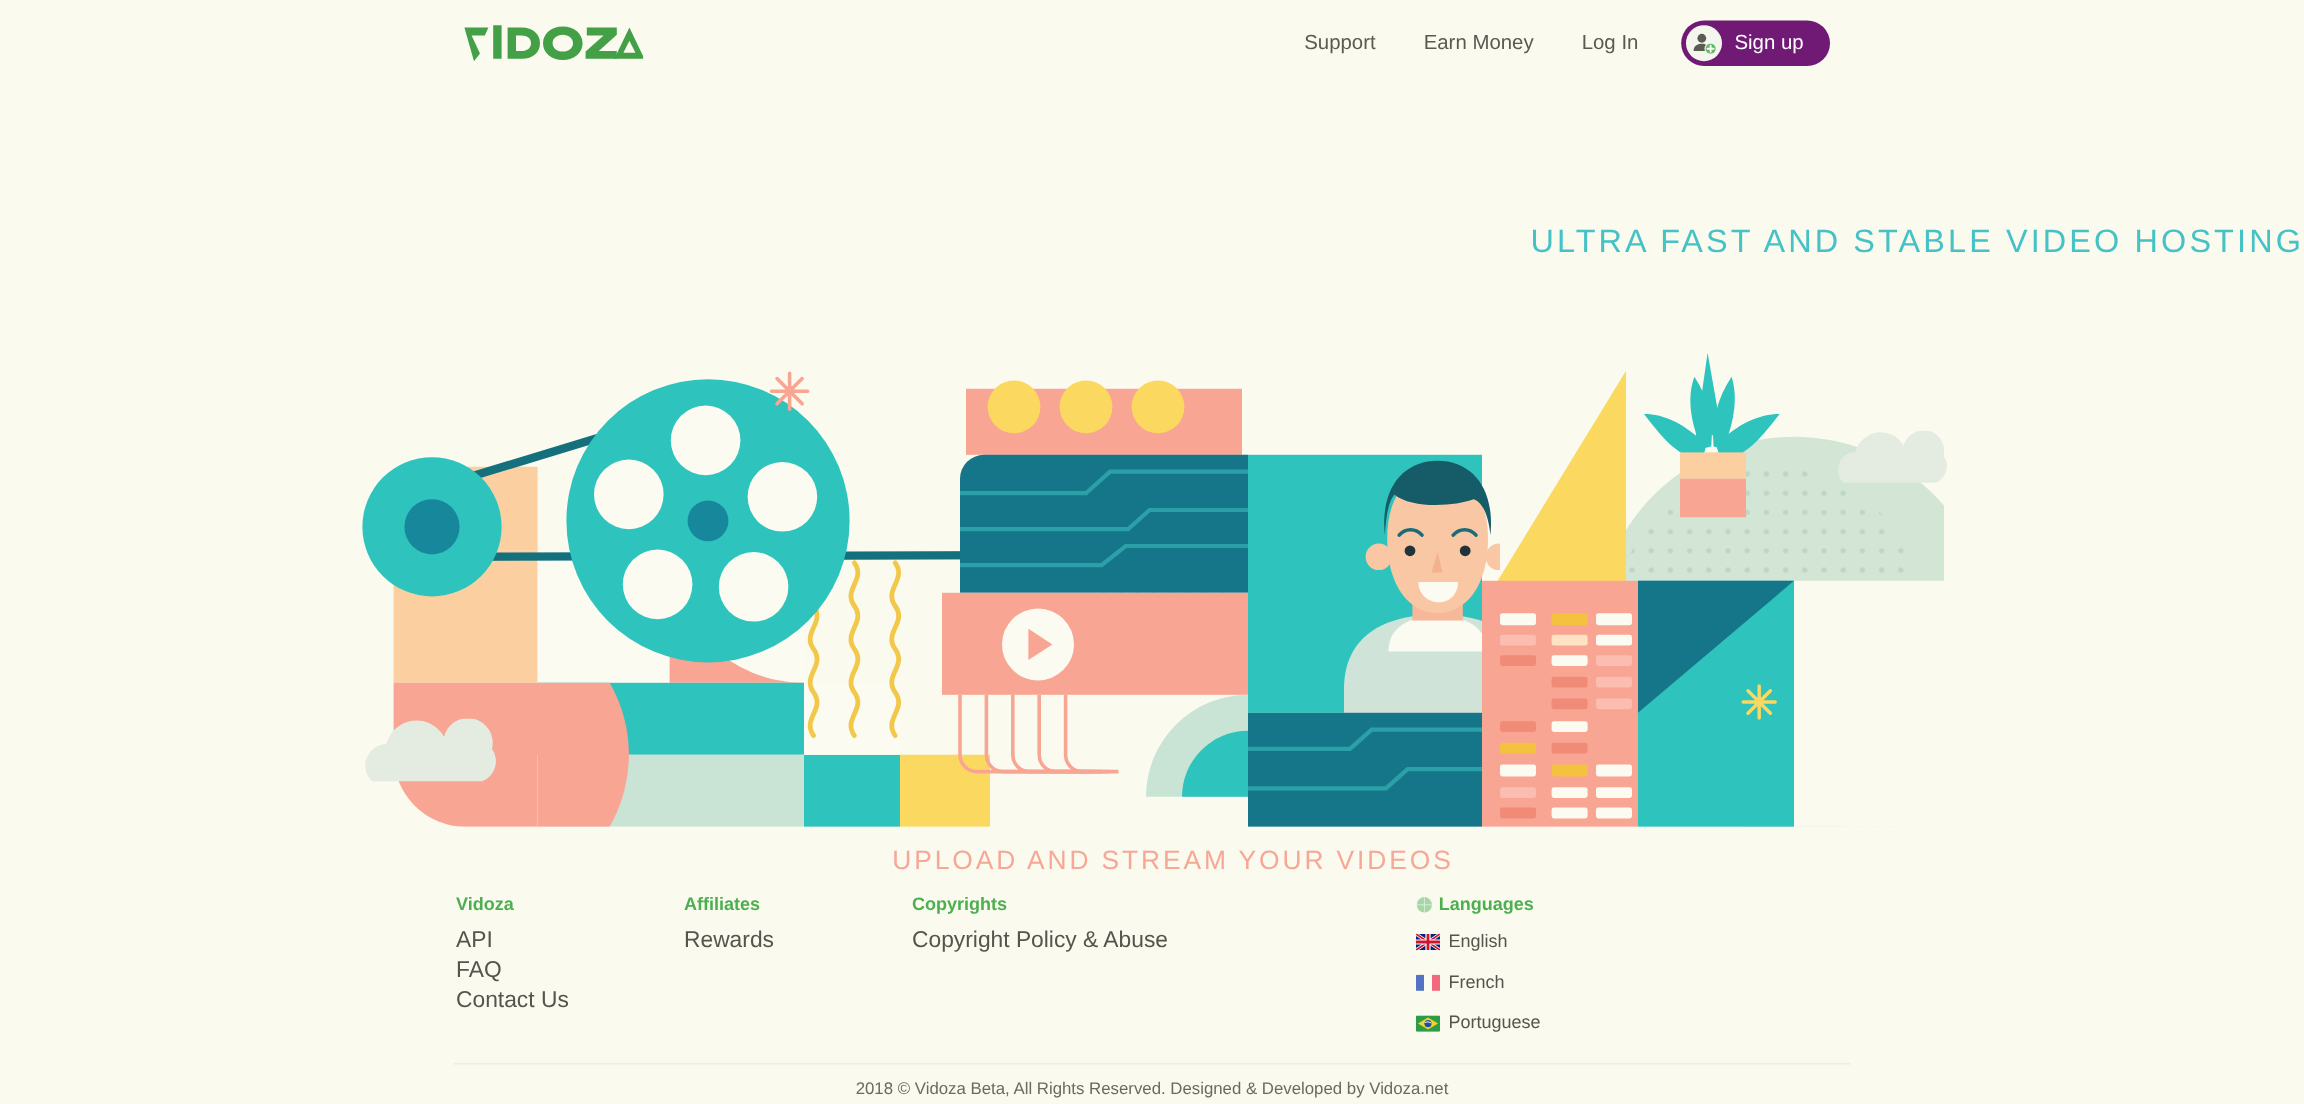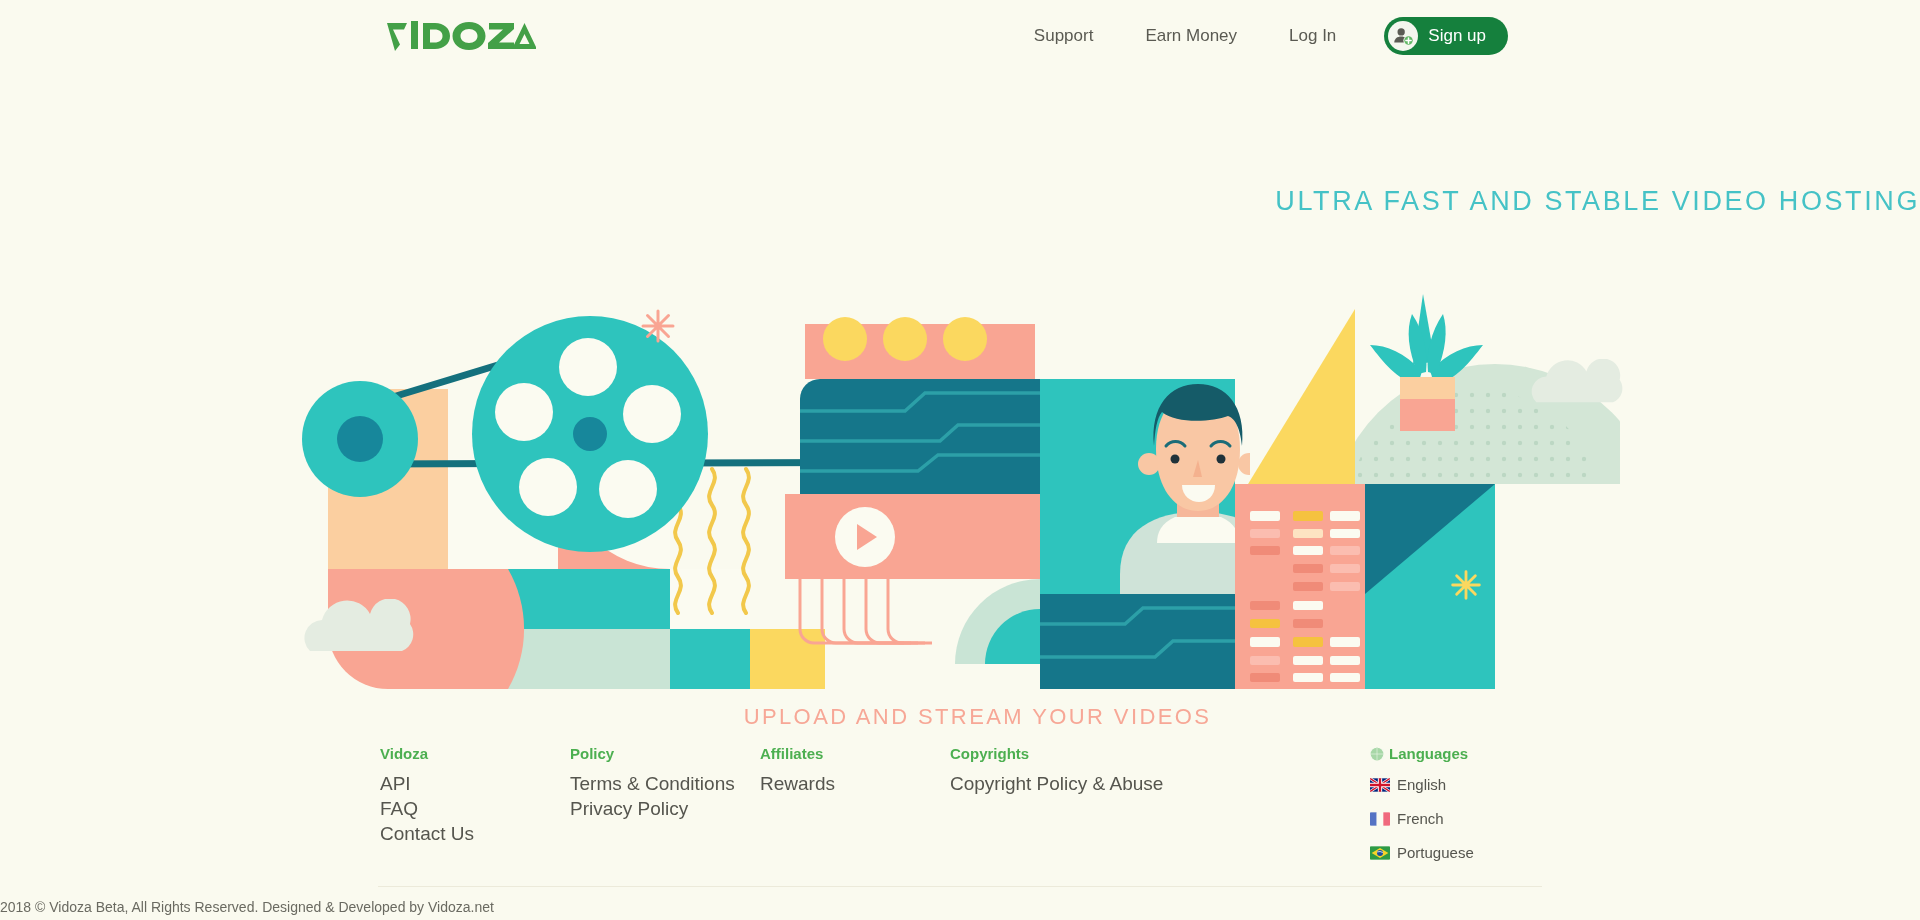--- a/index.html
+++ b/index.html
@@ -23,39 +23,39 @@
   .logo {
     position: absolute;
     left: 386px;
     top: 18px;
     width: 150px;
     height: 34px;
     display: block;
   }
   .nav {
     position: absolute;
-    right: 412px;
+    right: 395px;
     top: 17px;
     display: flex;
     align-items: center;
-    gap: 12px;
+    gap: 0px;
   }
   .nav-link {
     font-size: 17px;
     color: #5a5a52;
     text-decoration: none;
     padding: 0 20px;
     line-height: 38px;
     white-space: nowrap;
   }
 
   .signup-btn {
     display: flex;
     align-items: center;
-    background: #15803d;
+    background: #701a75;
     border-radius: 22px;
     height: 38px;
     padding: 0 22px 0 4px;
     margin-left: 16px;
     border: none;
     cursor: pointer;
     gap: 10px;
   }
   .signup-avatar {
     width: 30px; height: 30px;
@@ -161,20 +161,21 @@
     top: 886px;
     left: 378px;
     right: 378px;
     height: 1px;
     background: #eceada;
   }
   .copyright {
     position: absolute;
     top: 899px;
     left: 0; right: 0;
+    text-align: center;
     font-size: 14px;
     color: #6a6a61;
   }
 </style>
 </head>
 <body>
 
 <div class="header">
 
   <a class="logo" href="#" aria-label="Vidoza">
@@ -438,25 +439,20 @@
 <div class="footer">
   <div class="footer-inner">
 
     <div class="fcol fcol-1">
       <div class="fhead">Vidoza</div>
       <a class="flink" href="#">API</a>
       <a class="flink" href="#">FAQ</a>
       <a class="flink" href="#">Contact Us</a>
     </div>
 
-    <div class="fcol fcol-2">
-      <div class="fhead">Policy</div>
-      <a class="flink" href="#">Terms &amp; Conditions</a>
-      <a class="flink" href="#">Privacy Policy</a>
-    </div>
 
     <div class="fcol fcol-3">
       <div class="fhead">Affiliates</div>
       <a class="flink" href="#">Rewards</a>
     </div>
 
     <div class="fcol fcol-4">
       <div class="fhead">Copyrights</div>
       <a class="flink" href="#">Copyright Policy &amp; Abuse</a>
     </div>

